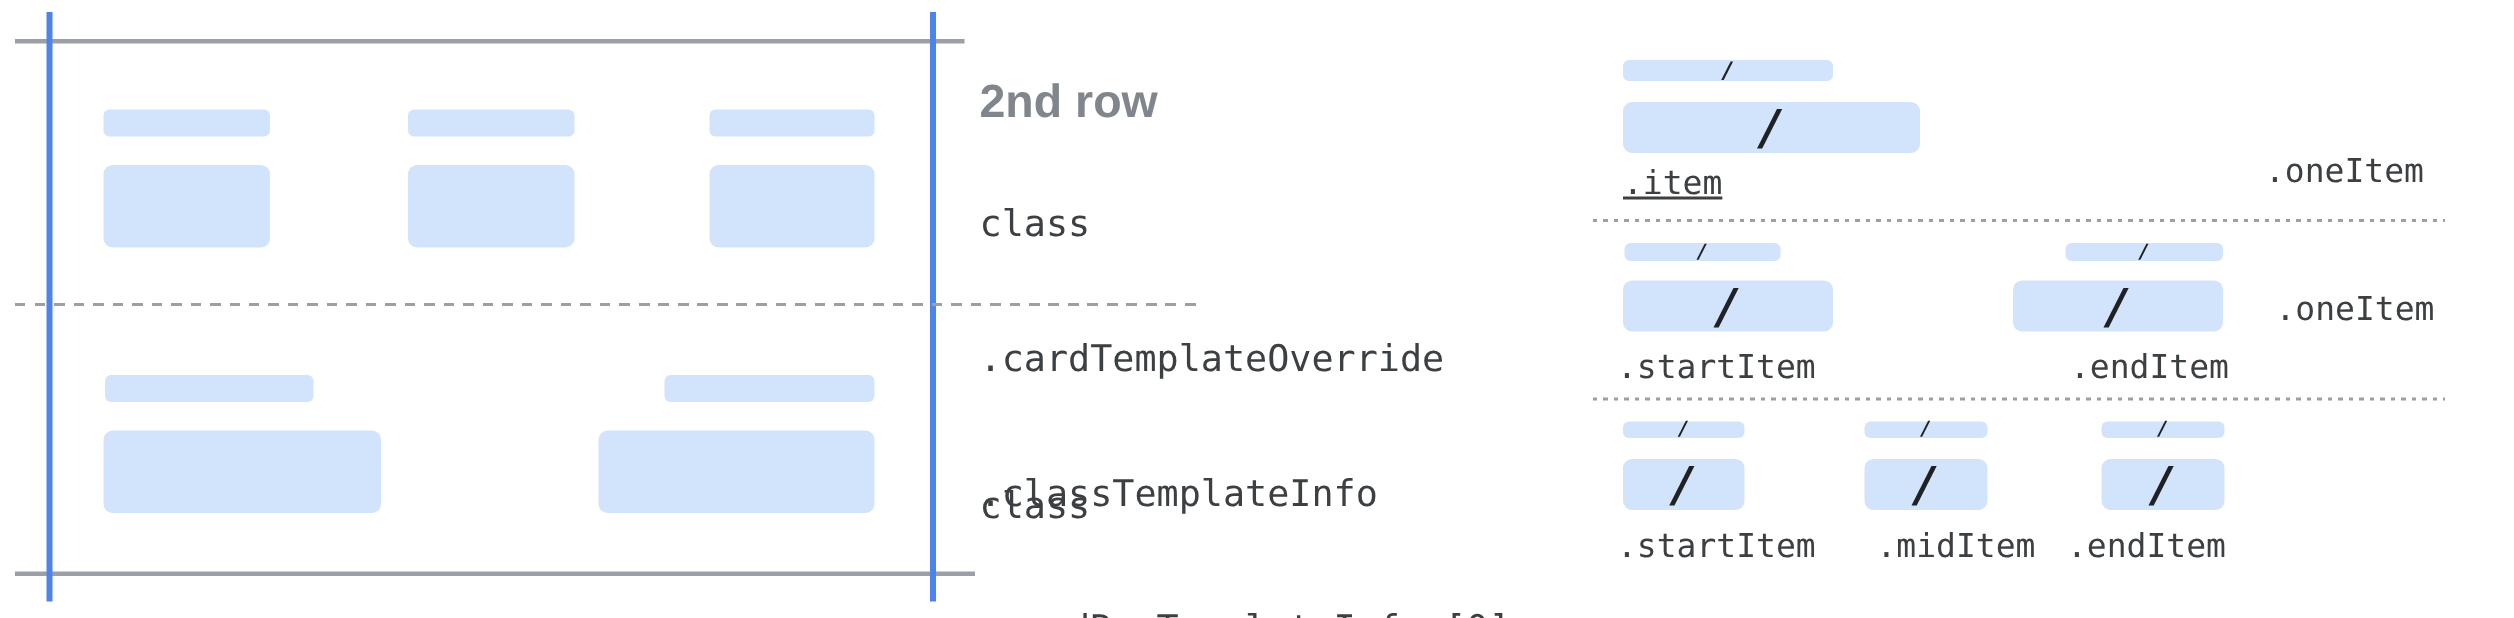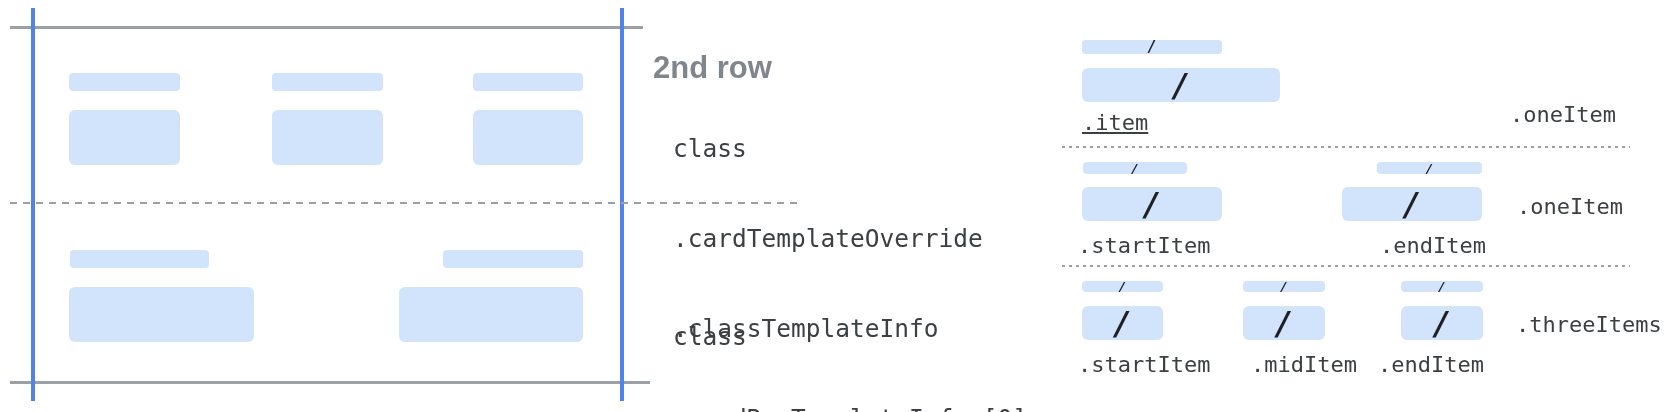--- a/index.html
+++ b/index.html
@@ -27,21 +27,21 @@
   .bar.value{border-radius:6px;}
   .slashbar{display:flex;align-items:center;justify-content:center;}
   .slash{font-family:"DejaVu Sans Mono",monospace;font-style:italic;font-weight:700;color:var(--slash-color);}
   .slash-sm{font-size:15px;line-height:14px;}
   .slash-xs{font-size:13px;line-height:11px;}
   .slash-lg{font-size:32px;line-height:34px;}
   
   .heading{position:absolute;font-weight:700;font-size:31px;line-height:31px;color:var(--heading-gray);}
   .codeblock{position:absolute;font-family:"DejaVu Sans Mono",monospace;font-size:24.5px;line-height:30px;
              color:var(--code-text);white-space:pre;}
-  .codeblock div{height:30px;margin-left:20px;}
+  .codeblock div{height:30px;}
   .mono-label{position:absolute;font-family:"DejaVu Sans Mono",monospace;font-size:22px;line-height:26px;
               color:var(--code-text);white-space:pre;}
 </style>
 </head>
 <body>
 
 <div class="stage">
 
   <div class="abs" style="left:0;top:0;width:800px;height:412px;">
     <div class="hline" style="left:10px;top:26px;width:633px;"></div>
@@ -121,15 +121,14 @@
   </div>
   <div class="bar slashbar" style="left:1401px;top:281px;width:82px;height:11px;">
     <span class="slash slash-xs">/</span>
   </div>
   <div class="bar value slashbar" style="left:1401px;top:306px;width:82px;height:34px;">
     <span class="slash slash-lg">/</span>
   </div>
   <div class="mono-label" style="left:1078px;top:352px;">.startItem</div>
   <div class="mono-label" style="left:1227px;top:352px;margin-left:24px;">.midItem</div>
   <div class="mono-label" style="left:1378px;top:352px;">.endItem</div>
-  <div class="mono-label" style="left:1516px;top:312px;">.threeItems</div>
 
 </div>
 
 </body></html>

